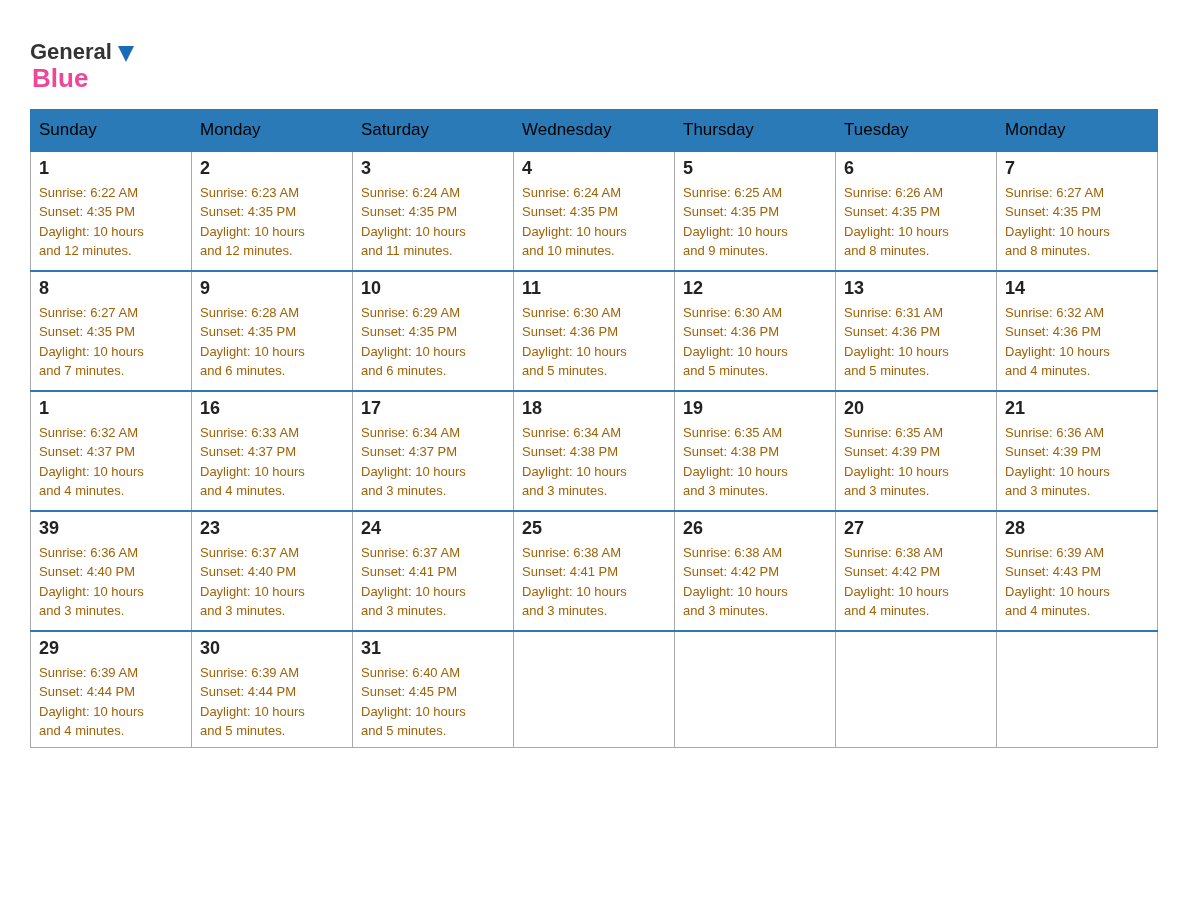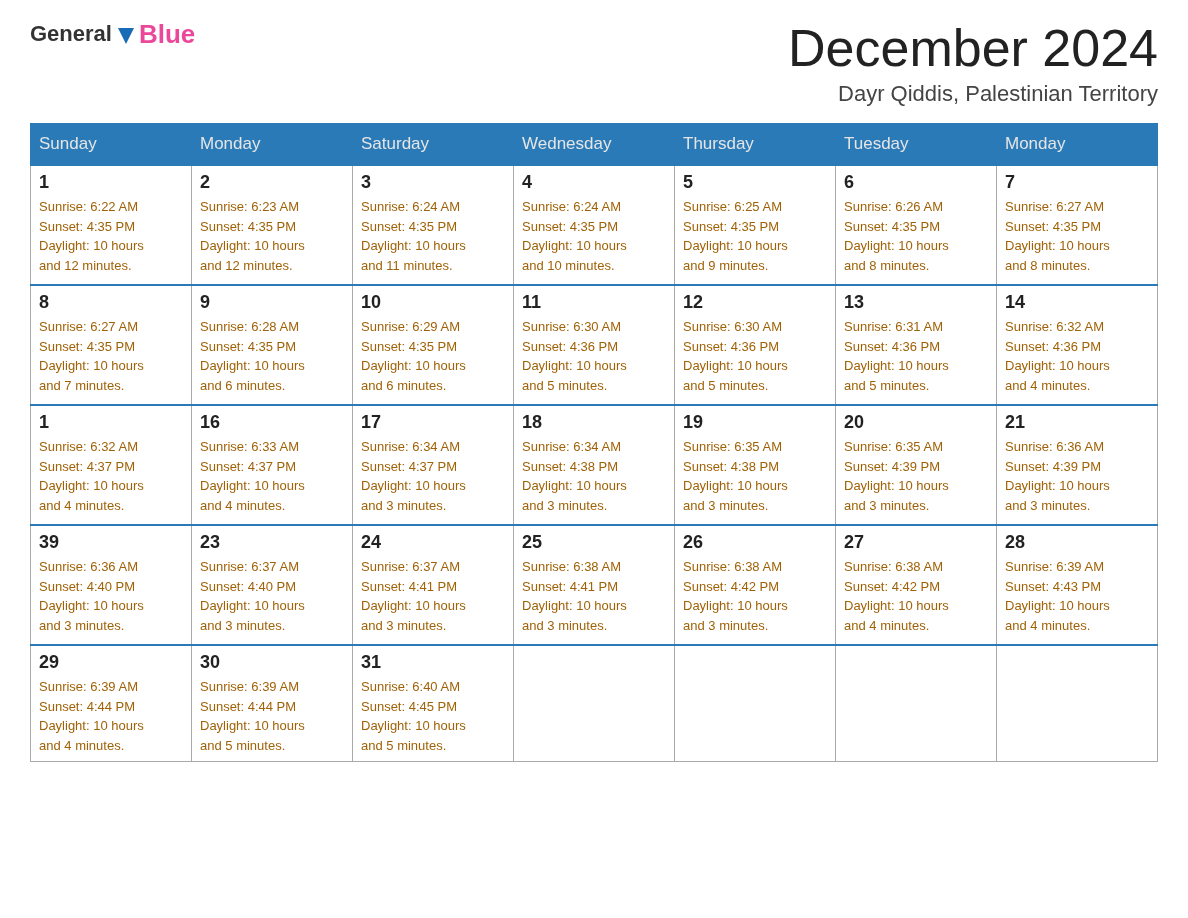--- a/index.html
+++ b/index.html
@@ -45,21 +45,21 @@
       color: #444;
       margin-top: 4px;
     }
     table {
       width: 100%;
       border-collapse: collapse;
       table-layout: fixed;
     }
     thead tr th {
       background-color: #2a7ab8;
-      color: #e5e5e5;
+      color: #000000;
       padding: 10px 8px;
       font-size: 17px;
       font-weight: normal;
       text-align: left;
       border: 1px solid #2a7ab8;
     }
     tbody tr td {
       border: 1px solid #aaa;
       border-top: 2px solid #2a7ab8;
       vertical-align: top;
@@ -82,33 +82,29 @@
     }
     tbody tr:last-child td {
       height: 100px;
     }
   </style>
 </head>
 <body>
 
 <div class="header">
   <div class="logo">
-    <div style="display:flex; flex-direction:row; line-height:1.1;">
+    <div style="display:flex; flex-direction:column; line-height:1.1;margin-top:20px;">
       <div style="display:flex; align-items:center;">
         <span class="logo-text-general">General</span>
         <svg width="22" height="22" viewBox="0 0 22 22" style="margin-left:3px; margin-top:2px;">
           <polygon points="3,4 19,4 11,20" fill="#1a6bb5"></polygon>
         </svg>
       </div>
       <span class="logo-text-blue" style="margin-left: 2px;">Blue</span>
     </div>
-  </div>
-  <div class="title-area">
-    <div class="month-title">December 2024</div>
-    <div class="location-title">Dayr Qiddis, Palestinian Territory</div>
   </div>
 </div>
 
 <table>
   <thead>
     <tr>
     <th>Sunday</th>
         <th>Monday</th>
         <th>Saturday</th>
         <th>Wednesday</th>

